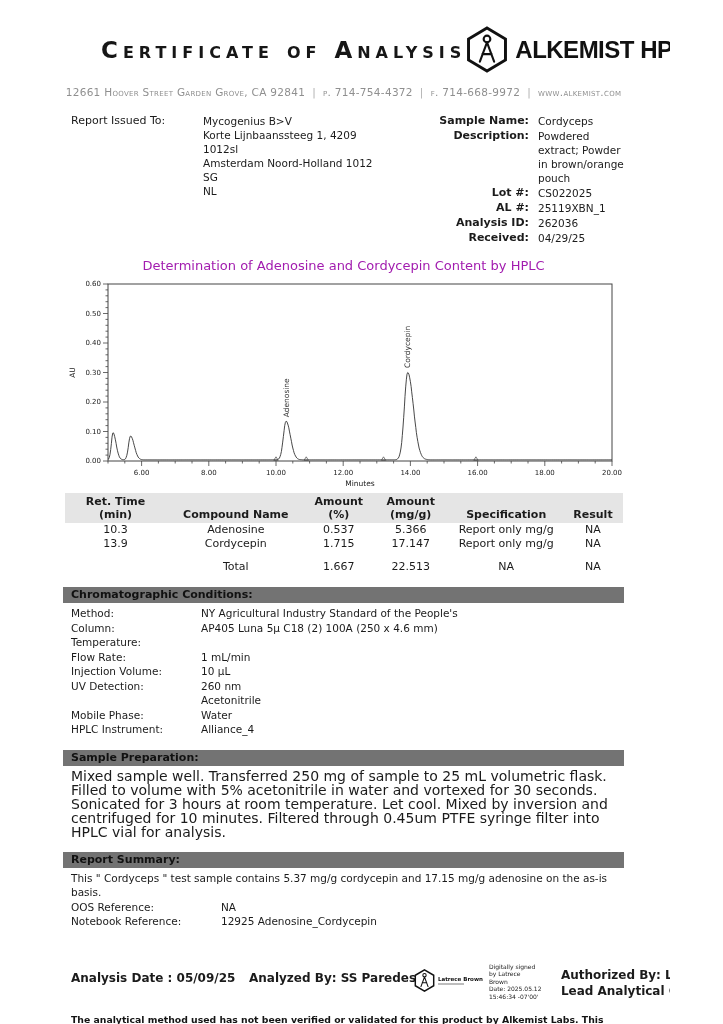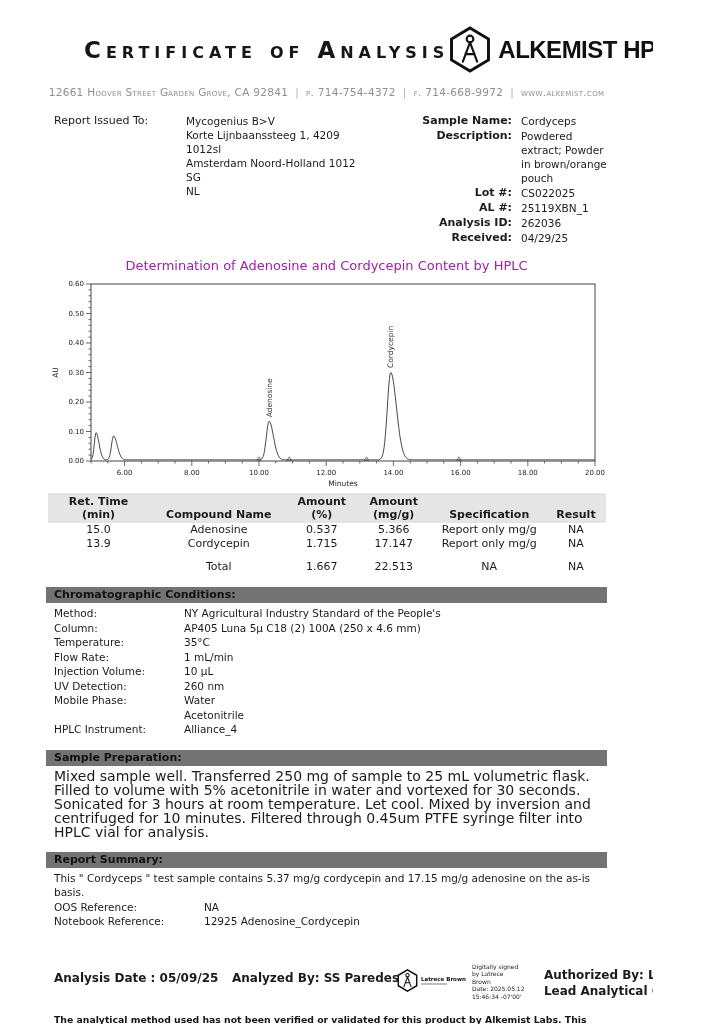--- a/index.html
+++ b/index.html
@@ -1,17 +1,17 @@
 <!DOCTYPE html>
 <html><head>
 <meta charset="utf-8">
 <style>
   html,body{margin:0;padding:0;background:#fff;}
   body{width:723px;height:1024px;font-family:"DejaVu Sans","Liberation Sans",sans-serif;color:#1b1b1b;}
-  .page{box-sizing:border-box;width:653px;height:1024px;padding:26px 46px 14px;overflow:hidden;background:#fff;}
+  .page{box-sizing:border-box;width:653px;height:1024px;padding:26px 46px 14px;overflow:hidden;background:#fff;margin-left:17px;}
 
   
   .header{display:flex;justify-content:space-between;align-items:center;padding-left:38px;}
   .coa-title{font-size:23px;font-weight:600;font-variant:small-caps;letter-spacing:5px;color:#161616;white-space:nowrap;}
   .brand{display:flex;align-items:center;gap:7px;}
   .brand svg{width:42px;height:47px;}
   .brand-text{font-size:24px;font-weight:700;letter-spacing:-0.5px;white-space:nowrap;font-family:"Liberation Sans",sans-serif;color:#111;}
   .address{margin-top:13px;text-align:center;font-size:10.5px;color:#8f8f8f;font-variant:small-caps;letter-spacing:.3px;}
   .address .sep{padding:0 7px;color:#b0b0b0;}
 
@@ -221,21 +221,21 @@
         <th class="c2">Amount
 (%)</th>
         <th class="c3">Amount
 (mg/g)</th>
         <th class="c4">Specification</th>
         <th class="c5">Result</th>
       </tr>
     </thead>
     <tbody>
       <tr>
-        <td>15.0</td>
+        <td>10.3</td>
         <td>Adenosine</td>
         <td>0.537</td>
         <td>5.366</td>
         <td>Report only mg/g</td>
         <td>NA</td>
       </tr>
       <tr>
         <td>13.9</td>
         <td>Cordycepin</td>
         <td>1.715</td>
@@ -262,41 +262,40 @@
     <div class="kv">
         <div class="k">Method:</div>
         <div class="v">NY Agricultural Industry Standard of the People's</div>
       </div>
     <div class="kv">
         <div class="k">Column:</div>
         <div class="v">AP405 Luna 5µ C18 (2) 100A (250 x 4.6 mm)</div>
       </div>
     <div class="kv">
         <div class="k">Temperature:</div>
-        <div class="v">35°C</div>
       </div>
     <div class="kv">
         <div class="k">Flow Rate:</div>
         <div class="v">1 mL/min</div>
       </div>
     <div class="kv">
         <div class="k">Injection Volume:</div>
         <div class="v">10 µL</div>
       </div>
     <div class="kv">
         <div class="k">UV Detection:</div>
         <div class="v">260 nm</div>
       </div>
     <div class="kv">
+        <div class="k"></div>
+        <div class="v">Acetonitrile</div>
+      </div>
+    <div class="kv">
         <div class="k">Mobile Phase:</div>
         <div class="v">Water</div>
-      </div>
-    <div class="kv">
-        <div class="k"></div>
-        <div class="v">Acetonitrile</div>
       </div>
     <div class="kv">
         <div class="k">HPLC Instrument:</div>
         <div class="v">Alliance_4</div>
       </div>
   </div>
 
   <div class="secbar">Sample Preparation:</div>
   <p class="prep">Mixed sample well. Transferred  250 mg of sample to 25 mL volumetric flask. Filled to volume with 5% acetonitrile in water and vortexed for 30 seconds. Sonicated for 3 hours at room temperature. Let cool. Mixed by inversion and centrifuged for 10 minutes. Filtered through 0.45um PTFE syringe filter into HPLC vial for analysis.</p>
 

